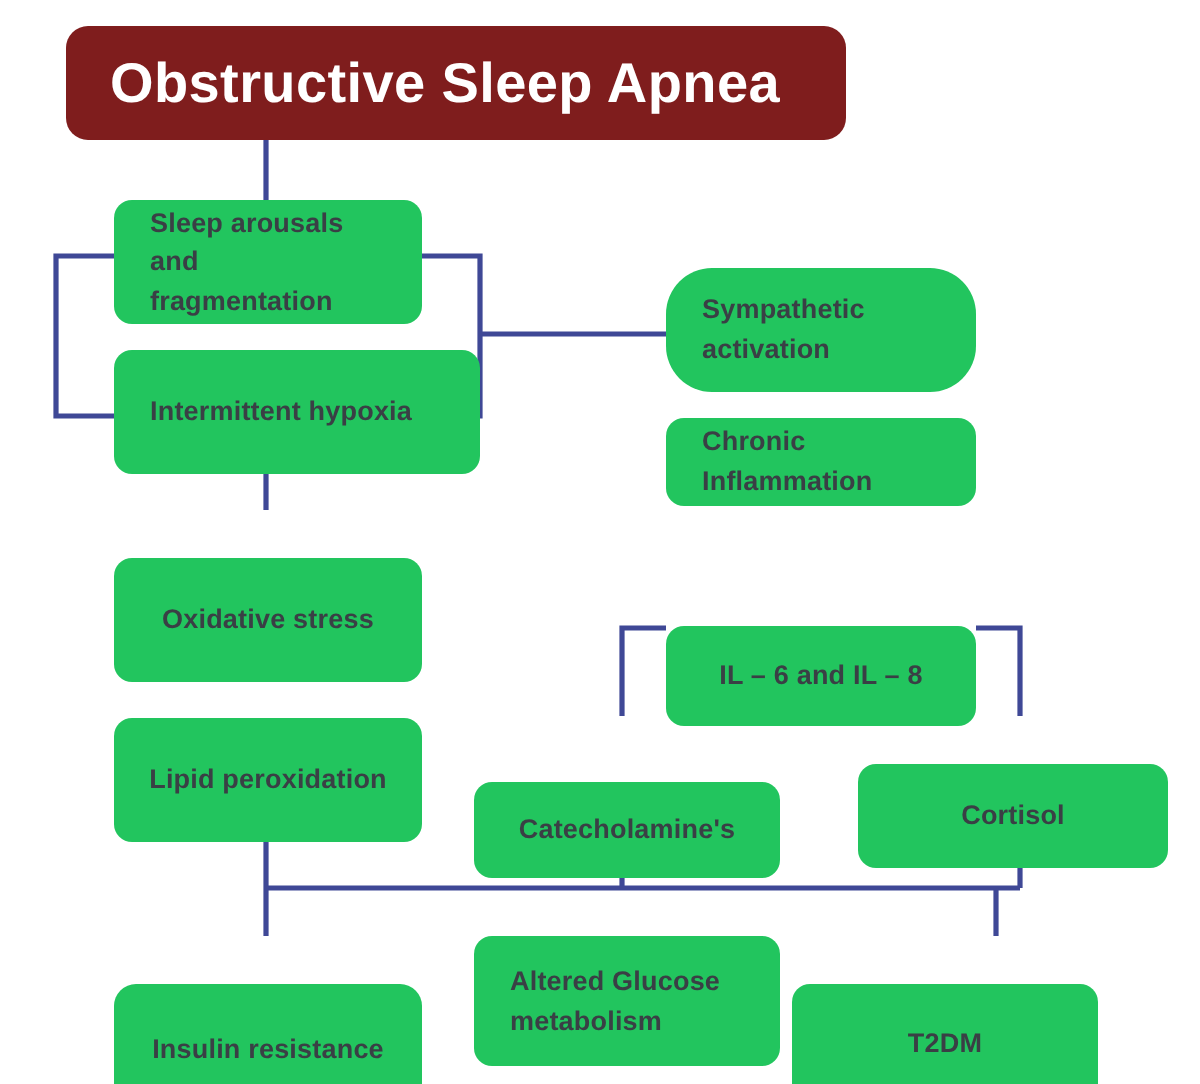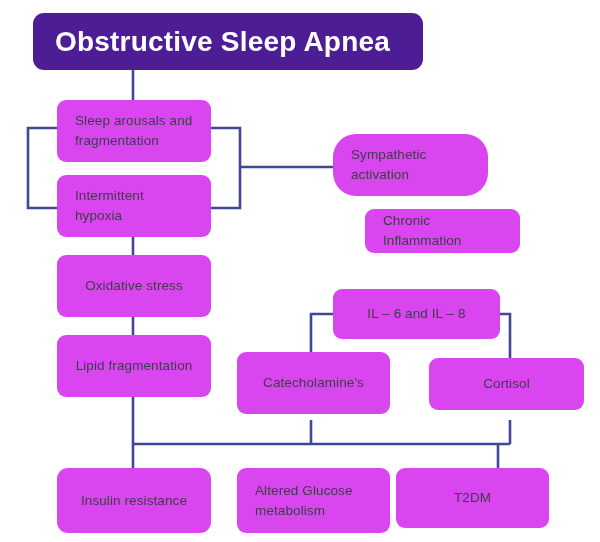--- a/index.html
+++ b/index.html
@@ -22,44 +22,46 @@
     position: absolute;
     left: 0;
     top: 0;
     width: 600px;
     height: 542px;
   }
   .node {
     position: absolute;
     box-sizing: border-box;
     border-radius: 9px;
-    background: #d946ef;
+    background: #22c55e;
     color: #3a3f45;
     font-size: 13.5px;
     line-height: 1.45;
     display: flex;
     align-items: center;
     padding: 0 18px;
     z-index: 2;
     letter-spacing: 0.1px;
+    font-weight: bold;
   }
   .node.center {
     justify-content: center;
     text-align: center;
     padding: 16px 12px;
+    margin-top: 24px;
   }
   .node.left {
     justify-content: flex-start;
     text-align: left;
   }
   .title-node {
     position: absolute;
     box-sizing: border-box;
     border-radius: 11px;
-    background: #4c1d95;
+    background: #7f1d1d;
     color: #ffffff;
     font-size: 28px;
     font-weight: bold;
     display: flex;
     align-items: center;
     padding: 0 22px;
     z-index: 3;
     letter-spacing: 0.2px;
   }
 </style>
@@ -96,39 +98,39 @@
     </g>
   </svg>
 
   <div id="nodes">
       <div class="title-node" style="left: 33px; top: 13px; width: 390px; height: 57px;">
         <span>Obstructive Sleep Apnea</span>
       </div>
       <div class="node left" style="left: 57px; top: 100px; width: 154px; height: 62px;">
         <span>Sleep arousals and fragmentation</span>
       </div>
-      <div class="node left" style="left: 57px; top: 175px; width: 154px; height: 62px;">
+      <div class="node left" style="left: 57px; top: 175px; width: 183px; height: 62px;">
         <span>Intermittent hypoxia</span>
       </div>
       <div class="node center" style="left: 57px; top: 255px; width: 154px; height: 62px;">
         <span>Oxidative stress</span>
       </div>
       <div class="node center" style="left: 57px; top: 335px; width: 154px; height: 62px;">
-        <span>Lipid fragmentation</span>
+        <span>Lipid peroxidation</span>
       </div>
       <div class="node left" style="left: 333px; top: 134px; width: 155px; height: 62px; border-radius: 23px;">
         <span>Sympathetic activation</span>
       </div>
-      <div class="node left" style="left: 333px; top: 209px; width: 155px; height: 44px; margin-left: 32px;">
+      <div class="node left" style="left: 333px; top: 209px; width: 155px; height: 44px;">
         <span>Chronic Inflammation</span>
       </div>
-      <div class="node center" style="left: 333px; top: 289px; width: 167px; height: 50px;">
+      <div class="node center" style="left: 333px; top: 289px; width: 155px; height: 50px;">
         <span>IL – 6 and IL – 8</span>
       </div>
-      <div class="node center" style="left: 237px; top: 352px; width: 153px; height: 62px; text-align: center;">
+      <div class="node center" style="left: 237px; top: 367px; width: 153px; height: 48px; text-align: center;">
         <span>Catecholamine's</span>
       </div>
       <div class="node center" style="left: 429px; top: 358px; width: 155px; height: 52px;">
         <span>Cortisol</span>
       </div>
       <div class="node center" style="left: 57px; top: 468px; width: 154px; height: 65px; border-radius: 11px;">
         <span>Insulin resistance</span>
       </div>
       <div class="node left" style="left: 237px; top: 468px; width: 153px; height: 65px;">
         <span>Altered Glucose metabolism</span>

